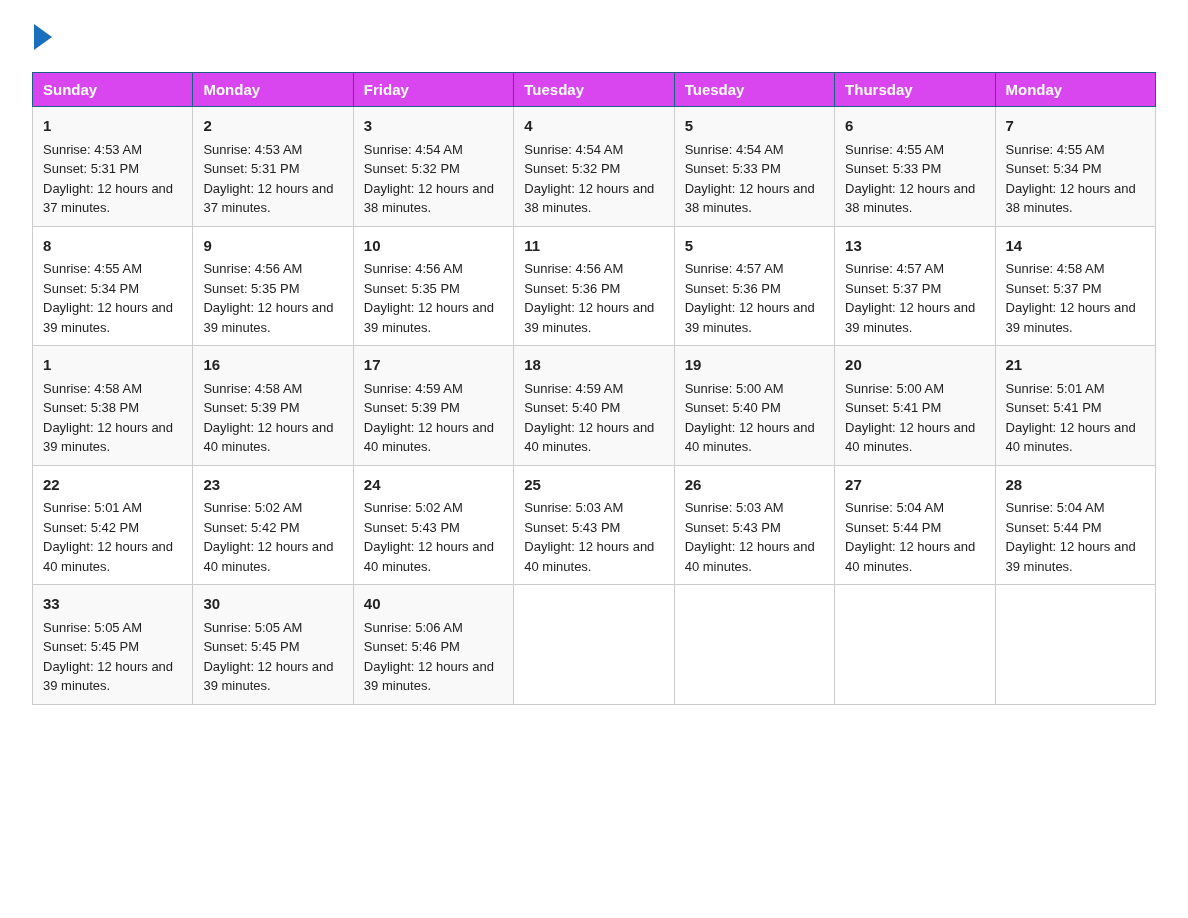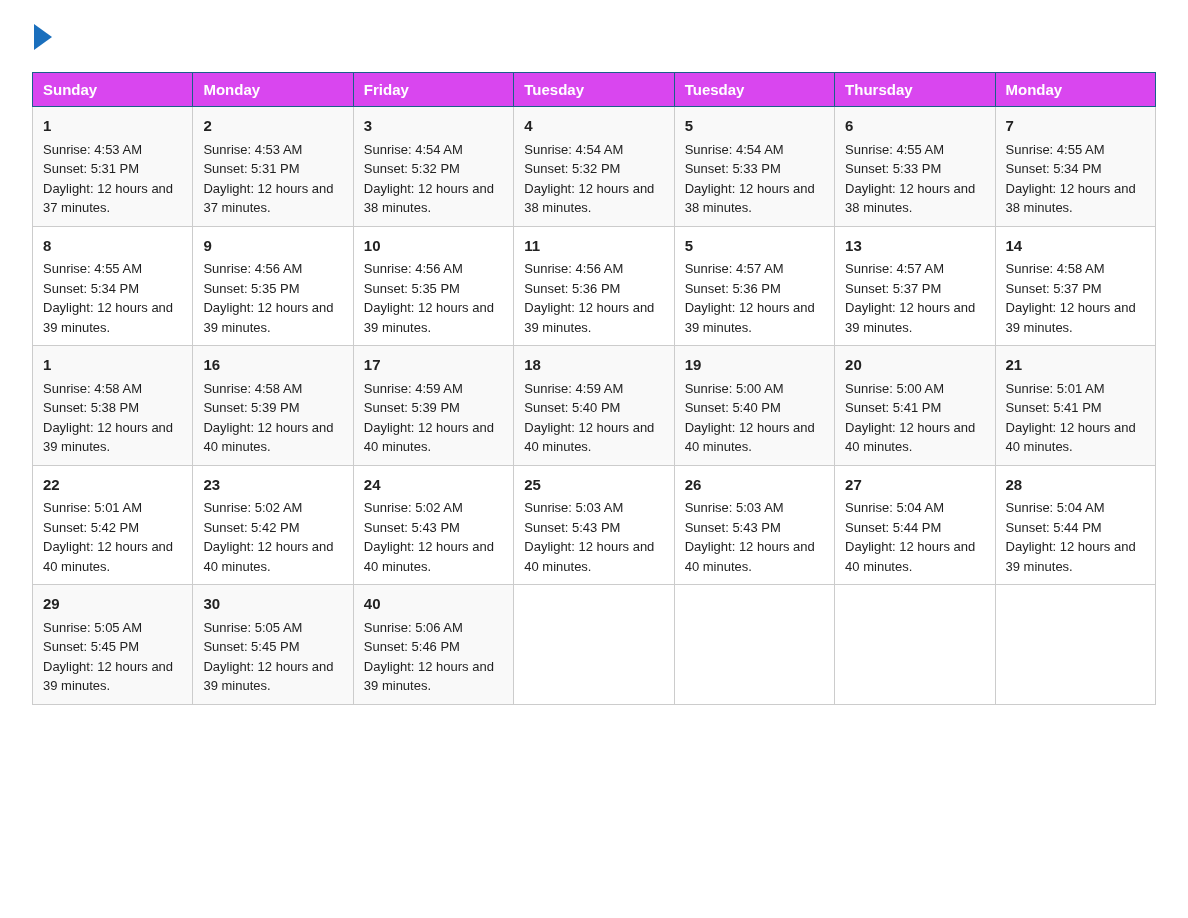--- a/index.html
+++ b/index.html
@@ -237,21 +237,21 @@
           <span class="day-num">27</span>
           <span class="day-info">Sunrise: 5:04 AM<br>Sunset: 5:44 PM<br>Daylight: 12 hours and 40 minutes.</span>
         </td>
         <td>
           <span class="day-num">28</span>
           <span class="day-info">Sunrise: 5:04 AM<br>Sunset: 5:44 PM<br>Daylight: 12 hours and 39 minutes.</span>
         </td>
       </tr>
       <tr>
         <td>
-          <span class="day-num">29</span>
+          <span class="day-num">33</span>
           <span class="day-info">Sunrise: 5:05 AM<br>Sunset: 5:45 PM<br>Daylight: 12 hours and 39 minutes.</span>
         </td>
         <td>
           <span class="day-num">30</span>
           <span class="day-info">Sunrise: 5:05 AM<br>Sunset: 5:45 PM<br>Daylight: 12 hours and 39 minutes.</span>
         </td>
         <td>
           <span class="day-num">40</span>
           <span class="day-info">Sunrise: 5:06 AM<br>Sunset: 5:46 PM<br>Daylight: 12 hours and 39 minutes.</span>
         </td>

